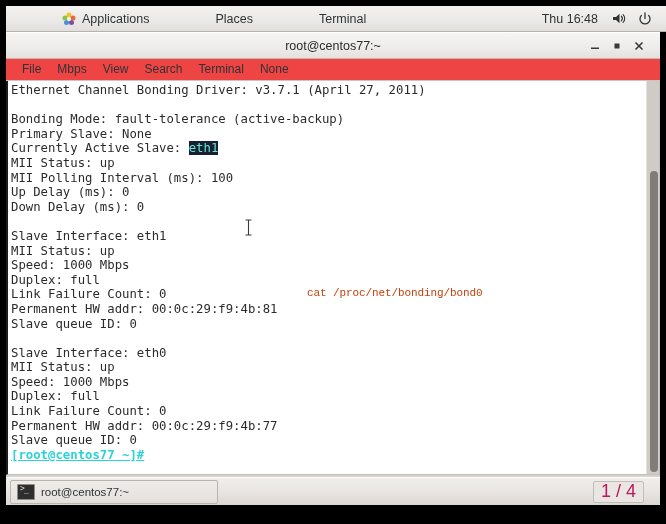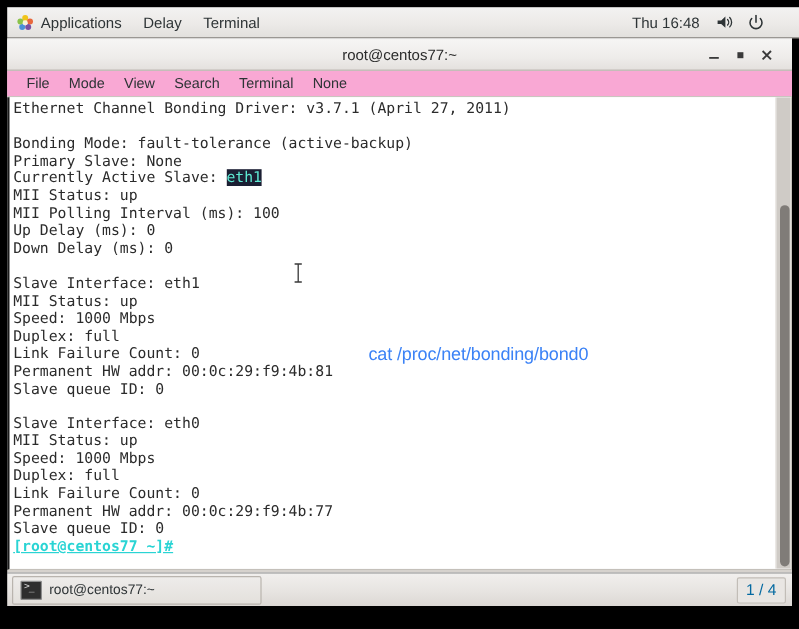--- a/index.html
+++ b/index.html
@@ -38,34 +38,35 @@
     height: 100%;
   }
   .panel-item {
     display: flex;
     align-items: center;
     height: 100%;
     padding: 0 9px;
     font-size: 12.5px;
     color: #2e3436;
     white-space: nowrap;
+    margin-left: 48px;
   }
   .panel-item.first { padding-left: 8px; }
   .apps-icon {
     width: 14px;
     height: 14px;
     margin-right: 6px;
     flex: 0 0 auto;
   }
   .panel-right {
     margin-left: auto;
     display: flex;
     align-items: center;
     height: 100%;
-    padding-right: 23px;
+    padding-right: 8px;
   }
   #clock {
     font-size: 12.5px;
     color: #2e3436;
     padding: 0 8px;
     white-space: nowrap;
   }
   .tray-icon {
     width: 16px;
     height: 16px;
@@ -117,21 +118,21 @@
     display: flex;
     align-items: center;
     justify-content: center;
     color: #3a3a3a;
     font-size: 13px;
     line-height: 1;
   }
 
   #menubar {
     height: 22px;
-    background: #f9a8d4;
+    background: #ef4444;
     border-bottom: 1px solid #cac5bf;
     display: flex;
     align-items: center;
     padding-left: 8px;
     box-sizing: border-box;
   }
   .menu-item {
     font-size: 12px;
     color: #2e3436;
     padding: 0 8px;
@@ -174,23 +175,23 @@
     color: #2ad4d4;
     font-weight: bold;
     text-decoration: underline;
   }
 
   
   #annotation {
     position: absolute;
     left: 299px;
     top: 206px;
-    font-family: Liberation Sans, sans-serif;
-    font-size: 15px;
-    color: #3b82f6;
+    font-family: Liberation Mono, monospace;
+    font-size: 11px;
+    color: #c2410c;
     white-space: nowrap;
     letter-spacing: -0.1px;
   }
 
   
   #mouse-cursor {
     position: absolute;
     left: 236px;
     top: 138px;
     width: 9px;
@@ -277,29 +278,29 @@
   }
   #task-label {
     font-size: 11.5px;
     color: #2e3436;
     white-space: nowrap;
     overflow: hidden;
     text-overflow: ellipsis;
   }
   #workspace-switcher {
     margin-left: auto;
-    margin-right: 5px;
+    margin-right: 16px;
     height: 22px;
     min-width: 40px;
     display: flex;
     align-items: center;
     justify-content: center;
     padding: 0 7px;
-    font-size: 13px;
-    color: #0369a1;
+    font-size: 18px;
+    color: #be185d;
     background: #e9e6e3;
     border: 1px solid #c2bdb7;
     border-radius: 2px;
     box-sizing: border-box;
   }
 </style>
 </head>
 <body>
 
 <div id="screen">
@@ -315,21 +316,21 @@
             <circle cx="9.5" cy="10.5" r="2.5" fill="#7a4fa3"></circle>
             <circle cx="4.5" cy="10.5" r="2.5" fill="#4a90d9"></circle>
             <circle cx="3" cy="6" r="2.5" fill="#8bc34a"></circle>
             <circle cx="7" cy="7" r="2.1" fill="#f7f3dd"></circle>
           </svg>
         </span>
         <span>Applications</span>
       </div>
 
       <div class="panel-item">
-        <span>Delay</span>
+        <span>Places</span>
       </div>
 
       <div class="panel-item">
         <span>Terminal</span>
       </div>
 
     </div>
 
     <div class="panel-right">
       <div id="clock">Thu 16:48</div>
@@ -370,21 +371,21 @@
           <svg width="12" height="12" viewBox="0 0 12 12">
             <line x1="2.5" y1="2.5" x2="9.5" y2="9.5" stroke="#3a3a3a" stroke-width="1.6"></line>
             <line x1="9.5" y1="2.5" x2="2.5" y2="9.5" stroke="#3a3a3a" stroke-width="1.6"></line>
           </svg>
         </div>
       </div>
     </div>
 
     <div id="menubar">
       <div class="menu-item">File</div>
-      <div class="menu-item">Mode</div>
+      <div class="menu-item">Mbps</div>
       <div class="menu-item">View</div>
       <div class="menu-item">Search</div>
       <div class="menu-item">Terminal</div>
       <div class="menu-item">None</div>
     </div>
 
     <div id="term-wrap">
 
       <div id="term-screen"><div class="tline">Ethernet Channel Bonding Driver: v3.7.1 (April 27, 2011)</div><div class="tline"></div><div class="tline">Bonding Mode: fault-tolerance (active-backup)</div><div class="tline">Primary Slave: None</div><div class="tline">Currently Active Slave: <span class="sel">eth1</span></div><div class="tline">MII Status: up</div><div class="tline">MII Polling Interval (ms): 100</div><div class="tline">Up Delay (ms): 0</div><div class="tline">Down Delay (ms): 0</div><div class="tline"></div><div class="tline">Slave Interface: eth1</div><div class="tline">MII Status: up</div><div class="tline">Speed: 1000 Mbps</div><div class="tline">Duplex: full</div><div class="tline">Link Failure Count: 0</div><div class="tline">Permanent HW addr: 00:0c:29:f9:4b:81</div><div class="tline">Slave queue ID: 0</div><div class="tline"></div><div class="tline">Slave Interface: eth0</div><div class="tline">MII Status: up</div><div class="tline">Speed: 1000 Mbps</div><div class="tline">Duplex: full</div><div class="tline">Link Failure Count: 0</div><div class="tline">Permanent HW addr: 00:0c:29:f9:4b:77</div><div class="tline">Slave queue ID: 0</div><div class="tline"><span class="prompt">[root@centos77 ~]#</span></div></div>
 

